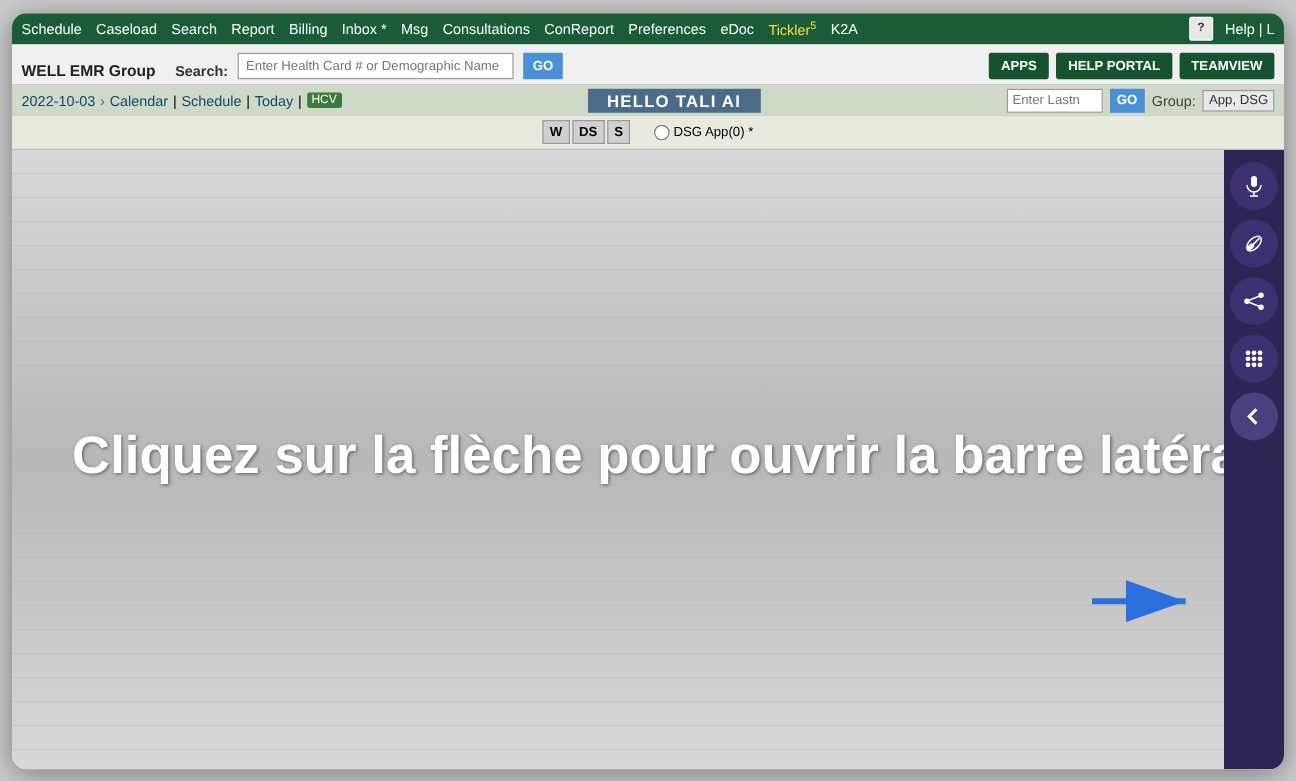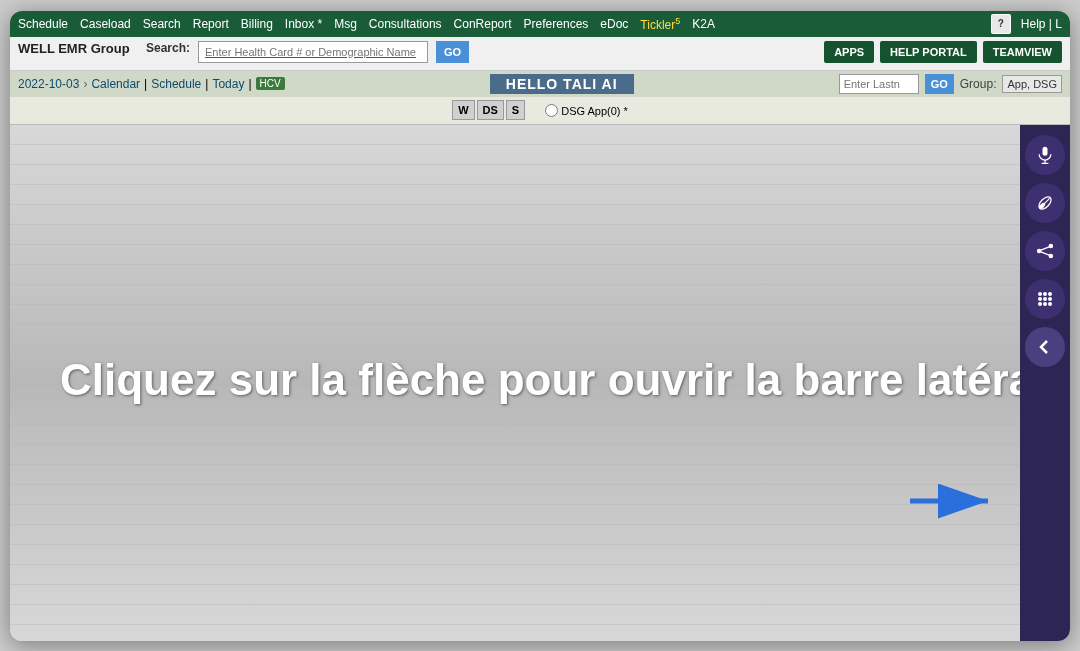--- a/index.html
+++ b/index.html
@@ -81,21 +81,21 @@
       font-size: 10px;
       font-weight: bold;
       color: #333;
     }
 
     
     .search-bar {
       background: #f0f0f0;
       border-bottom: 1px solid #ccc;
       display: flex;
-      align-items: flex-start;
+      align-items: flex-end;
       padding: 4px 8px;
       height: 34px;
       flex-shrink: 0;
       gap: 8px;
     }
 
     .search-bar .group-name {
       font-weight: bold;
       font-size: 13px;
       color: #222;
@@ -108,21 +108,20 @@
       font-weight: bold;
     }
 
     .search-input {
       border: 1px solid #999;
       font-size: 11px;
       padding: 2px 6px;
       width: 230px;
       height: 22px;
       color: #555;
-      text-decoration: underline;
     }
 
     .go-btn {
       background: #4a90d9;
       color: #fff;
       border: none;
       padding: 2px 8px;
       font-size: 11px;
       font-weight: bold;
       cursor: pointer;
@@ -244,21 +243,21 @@
       border: 1px solid #999;
       font-size: 11px;
       font-weight: bold;
       cursor: pointer;
       padding: 1px 5px;
       height: 20px;
     }
 
     .radio-option {
       display: flex;
-      align-items: flex-end;
+      align-items: center;
       gap: 3px;
       font-size: 11px;
       margin-left: 18px;
     }
 
     .radio-option input {
       cursor: pointer;
     }
 
     

